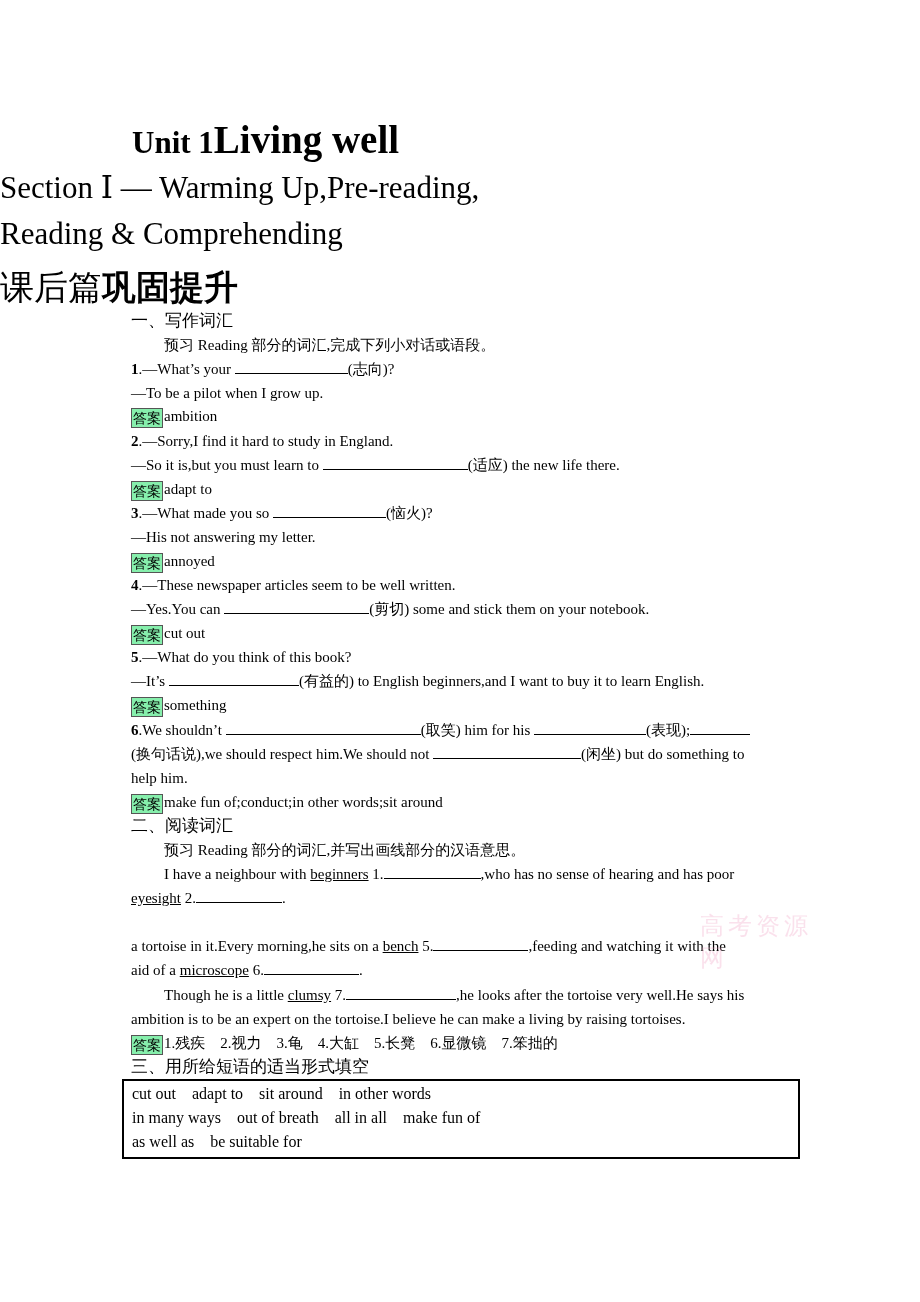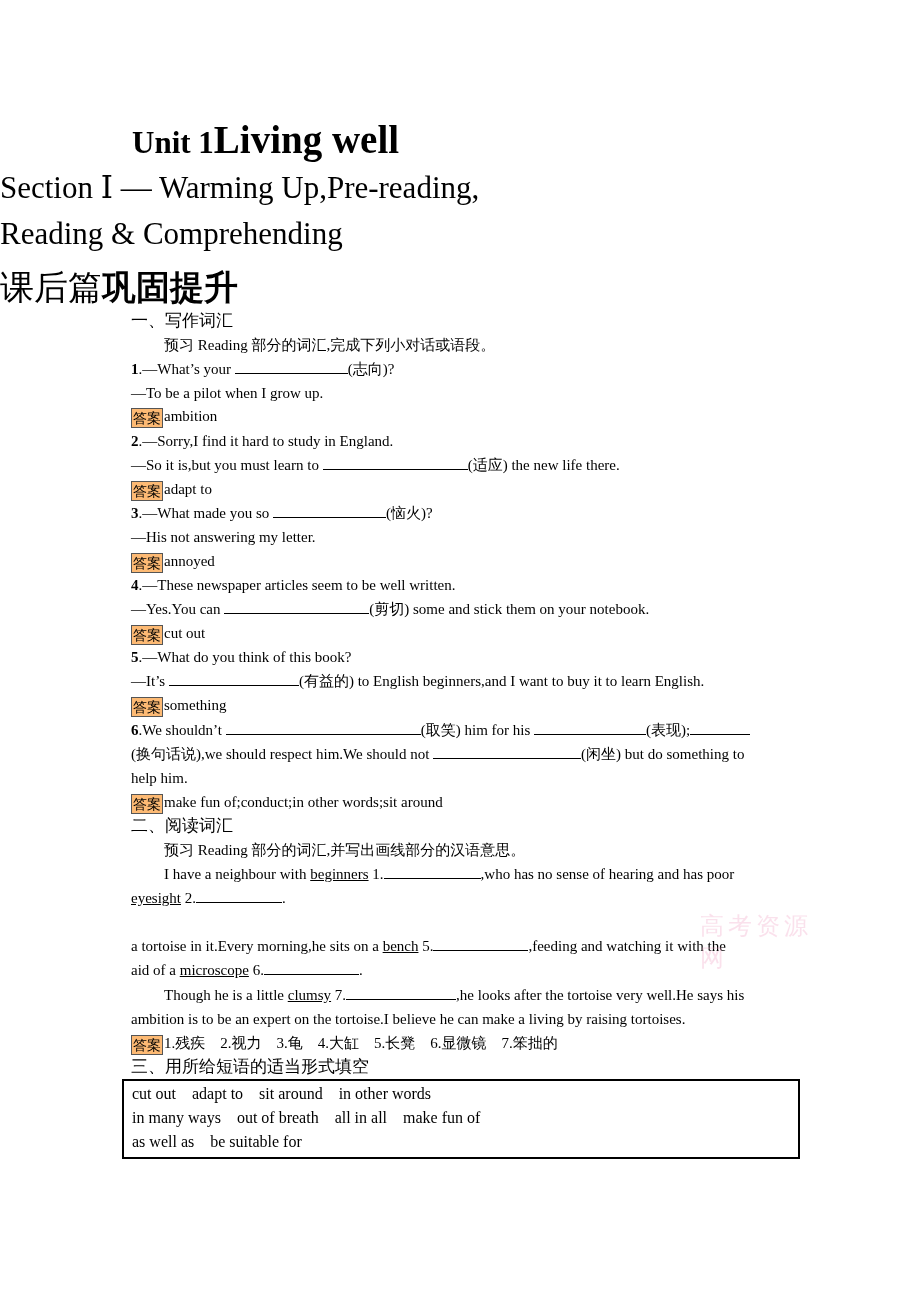--- a/index.html
+++ b/index.html
@@ -13,21 +13,21 @@
   .sub1 { top: 166px; padding-left: 0; }
   .sub2 { top: 213px; }
   .sub3 { top: 262px; font-size: 34px; font-family: "DejaVu Sans", sans-serif; }
   .sub3 .b { font-weight: bold; }
   .line { position: absolute; left: 131px; font-size: 15px; line-height: 20px; white-space: nowrap; }
   .indent { left: 164px; }
   .heading { font-family: Liberation Serif, serif; font-size: 17px; }
   .num { font-weight: bold; }
   .blank { display: inline-block; border-bottom: 1px solid #000; height: 14px; vertical-align: baseline; }
   .ans-badge { display: inline-block; font-family: "DejaVu Sans", sans-serif; font-size: 14px; line-height: 18px;
-               background: #fdba74; border: 1px solid #555; padding: 0 1px; margin-right: 1px; vertical-align: middle; }
+               background: #86efac; border: 1px solid #555; padding: 0 1px; margin-right: 1px; vertical-align: middle; }
   .ul { text-decoration: underline; }
   .box { position: absolute; left: 122px; top: 1076px; width: 674px; height: 76px; border: 2px solid #000; }
   .box .row { position: absolute; left: 8px; font-size: 16px; white-space: pre; }
   .watermark { position: absolute; left: 700px; top: 880px; font-family: "DejaVu Sans", sans-serif;
                font-size: 24px; color: rgba(240,170,200,0.35); letter-spacing: 4px; margin-top: 27px; }
 </style>
 </head>
 <body>
 
 <div class="page">

